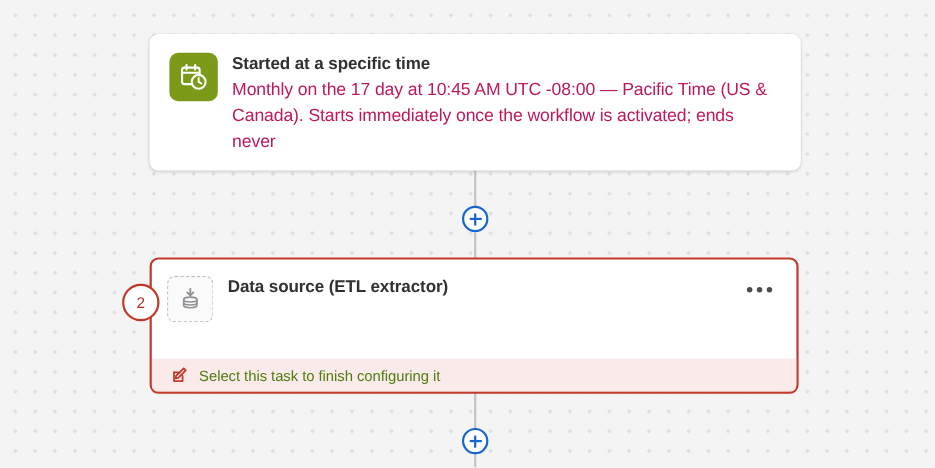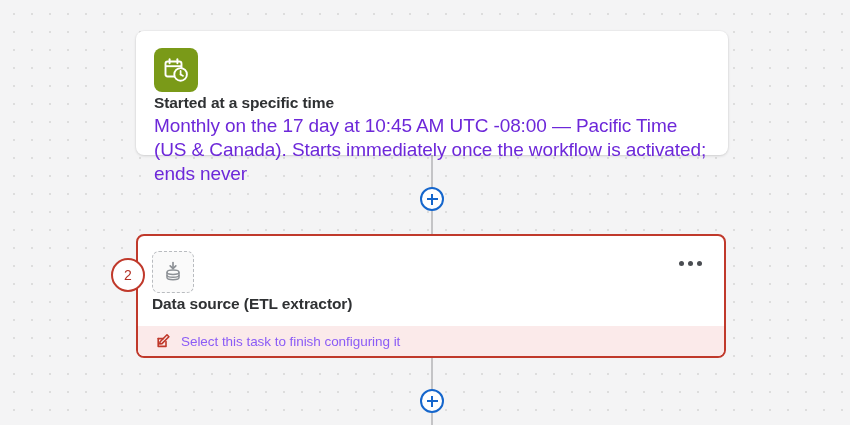--- a/index.html
+++ b/index.html
@@ -64,21 +64,20 @@
   }
   .card-trigger {
     left: 136px;
     top: 31px;
     width: 592px;
     height: 124px;
     box-shadow: 0 1px 3px rgba(0,0,0,0.14), 0 0 0 1px rgba(0,0,0,0.02);
     padding: 17px 18px 2px 18px;
     display: flex;
     align-items: flex-start;
-    flex-direction: column;
   }
   .icon-tile {
     width: 44px;
     height: 44px;
     border-radius: 8px;
     background: #7a9a18;
     flex: 0 0 44px;
     display: flex;
     align-items: center;
     justify-content: center;
@@ -86,22 +85,22 @@
   }
   .card-body { flex: 1 1 auto; min-width: 0; padding-top: 0px; }
   .card-title {
     font-size: 15.5px;
     font-weight: bold;
     color: #2f3133;
     line-height: 22px;
     letter-spacing: -0.1px;
   }
   .card-desc {
-    font-size: 19px;
-    color: #6d28d9;
+    font-size: 16px;
+    color: #be185d;
     line-height: 24px;
     letter-spacing: -0.1px;
   }
 
   
   .card-task {
     left: 136px;
     top: 234px;
     width: 590px;
     height: 124px;
@@ -109,21 +108,20 @@
     border-radius: 8px;
     overflow: hidden;
   }
   .task-main {
     display: flex;
     align-items: flex-start;
     padding: 14px 14px 0 14px;
     height: 78px;
     box-sizing: border-box;
     position: relative;
-    flex-direction: column;
   }
   .icon-placeholder {
     width: 40px;
     height: 40px;
     border-radius: 7px;
     border: 1.6px dashed #b9bcc0;
     background: #fafafa;
     flex: 0 0 40px;
     display: flex;
     align-items: center;
@@ -153,21 +151,21 @@
     width: 100%;
     height: 30px;
     background: #fbeaea;
     display: flex;
     align-items: center;
     padding-left: 18px;
     box-sizing: border-box;
   }
   .task-footer-text {
     font-size: 13.5px;
-    color: #8b5cf6;
+    color: #4d7c0f;
     margin-left: 9px;
     letter-spacing: -0.05px;
   }
 
   
   .step-badge {
     position: absolute;
     left: 111px;
     top: 258px;
     width: 34px;

